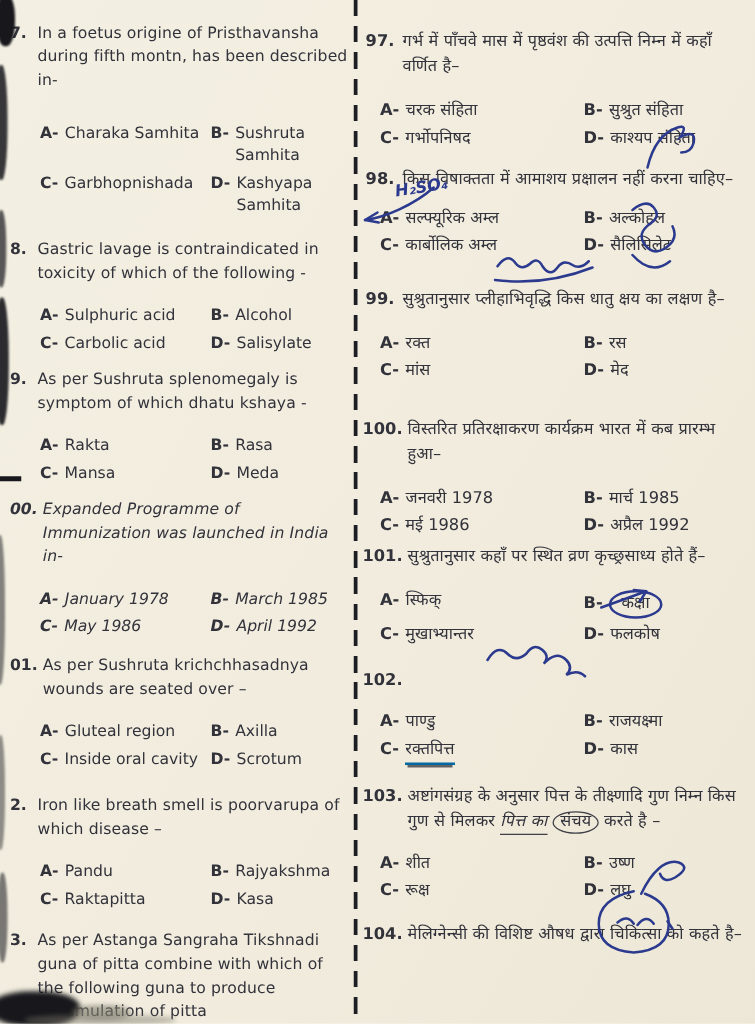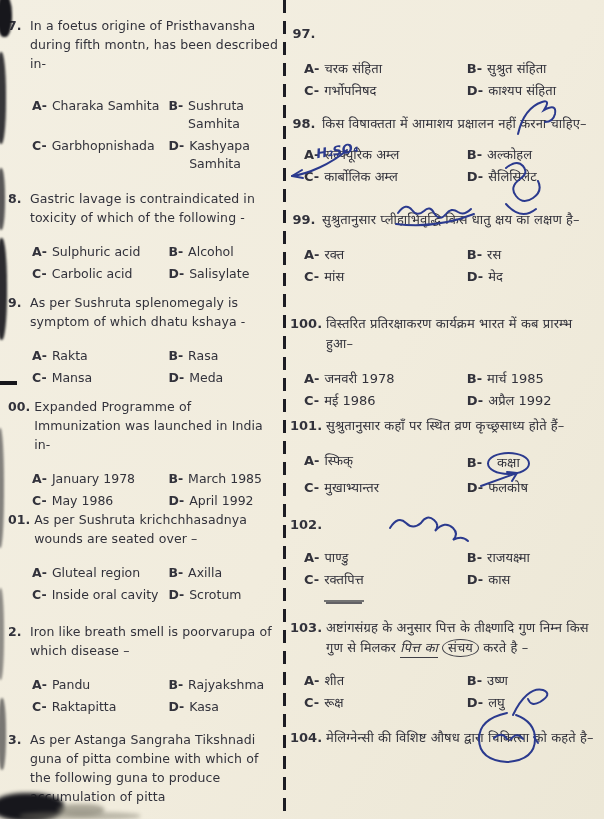--- a/index.html
+++ b/index.html
@@ -20,38 +20,38 @@
   .q-text{font-weight:500;letter-spacing:.1px;}
   .options{display:grid;grid-template-columns:55% 45%;row-gap:4px;margin:16px 0 0 24px;font-size:12.5px;line-height:18px;}
   .col-right .options{margin-left:14px;font-size:13px;}
   .option{display:flex;gap:5px;align-items:baseline;}
   .opt-label{font-weight:700;}
   
   .col-left .question:nth-of-type(1){margin-bottom:16px;}
   .col-left .question:nth-of-type(1) .options{margin-top:24px;}
   .col-left .question:nth-of-type(2){margin-bottom:10px;}
   .col-left .question:nth-of-type(3){margin-bottom:10px;}
-  .col-left .question:nth-of-type(4){}
+  .col-left .question:nth-of-type(4){margin-bottom:12px;font-style:italic;}
   .col-left .question:nth-of-type(5){margin-bottom:18px;}
   .col-left .question:nth-of-type(6){margin-bottom:14px;}
   .col-left .question:nth-of-type(7){margin-bottom:6px;}
   .col-left .question:nth-of-type(7) .options{margin-top:10px;}
   .col-right .question:nth-of-type(1){margin-bottom:14px;}
   .col-right .question:nth-of-type(2){margin-bottom:24px;}
   .col-right .question:nth-of-type(2) .options{margin-top:12px;}
   .col-right .question:nth-of-type(3){margin-bottom:28px;}
   .col-right .question:nth-of-type(4){margin-bottom:6px;}
   .col-right .question:nth-of-type(5){margin-bottom:18px;}
   .col-right .question:nth-of-type(6){margin-bottom:16px;}
   .col-right .question:nth-of-type(6) .options{margin-top:14px;}
   .col-right .question:nth-of-type(7){margin-bottom:16px;}
   .col-right .question:nth-of-type(7) .options{margin-top:14px;}
   
   .pen-circle{border:2px solid #2b3a8e;border-radius:50%;padding:0 8px 1px 8px;}
-  .pen-underline{border-bottom:2px solid #737373;box-shadow:0 4px 0 -2px rgba(63,63,71,.8);padding-bottom:11px;}
+  .pen-underline{border-bottom:2px solid #0369a1;box-shadow:0 4px 0 -2px rgba(63,63,71,.8);padding-bottom:1px;}
   .u-print{border-bottom:1.6px solid #3f3f47;padding-bottom:2px;font-style:italic;}
   .circle-dark{border:1.6px solid #3f3f47;border-radius:50%;padding:0 5px 1px 5px;text-align:center;}
   
   .divider{
     position:absolute;left:283px;top:0;width:3px;height:819px;
     background:repeating-linear-gradient(180deg,#1d1d24 0 13px,rgba(0,0,0,0) 13px 21px);
   }
   
   .hw-formula{
     position:absolute;left:316px;top:143px;color:#2b3a8e;
@@ -216,20 +216,21 @@
       <div class="q-line">
         <span class="q-num">3.</span>
         <span class="q-text">As per Astanga Sangraha Tikshnadi guna of pitta combine with  which of the following guna to produce  accumulation of pitta</span>
       </div>
     </div>
   </div>
 <div class="col col-right" id="col-right">
     <div class="question">
       <div class="q-line">
         <span class="q-num">97.</span>
+        <span class="q-text">गर्भ में पाँचवे मास में पृष्ठवंश की उत्पत्ति निम्न में कहाँ वर्णित है–</span>
       </div>
       <div class="options">
         <div class="option">
           <span class="opt-label">A-</span>
           <span class="opt-text">चरक संहिता</span>
         </div>
         <div class="option">
           <span class="opt-label">B-</span>
           <span class="opt-text">सुश्रुत संहिता</span>
         </div>

